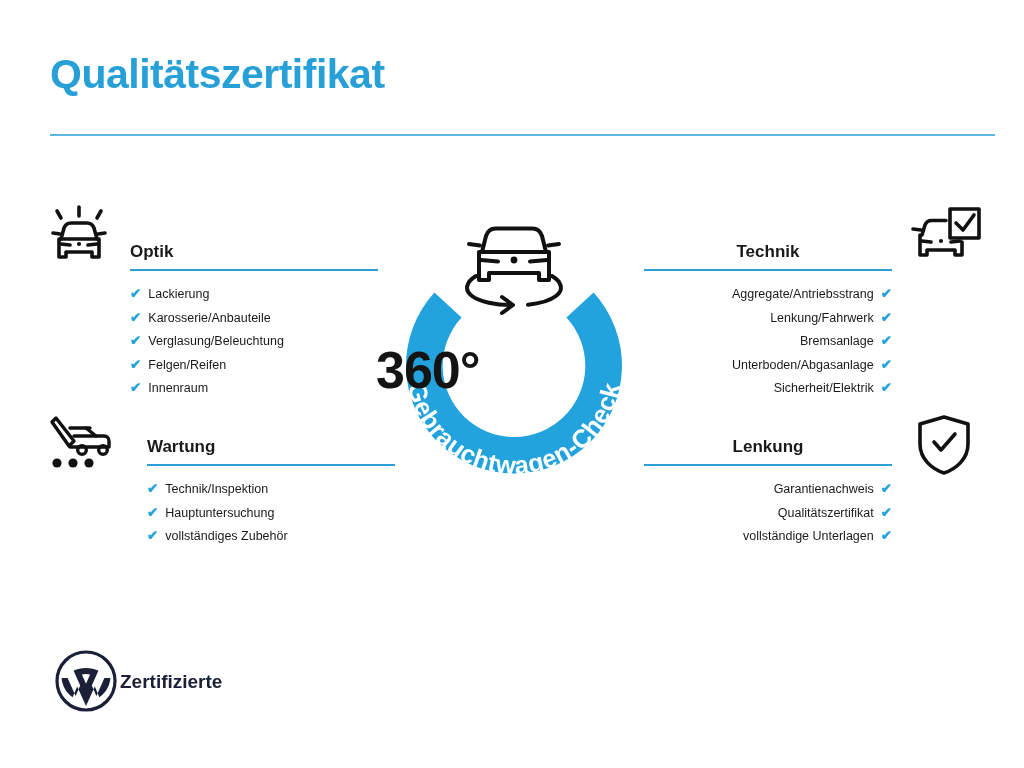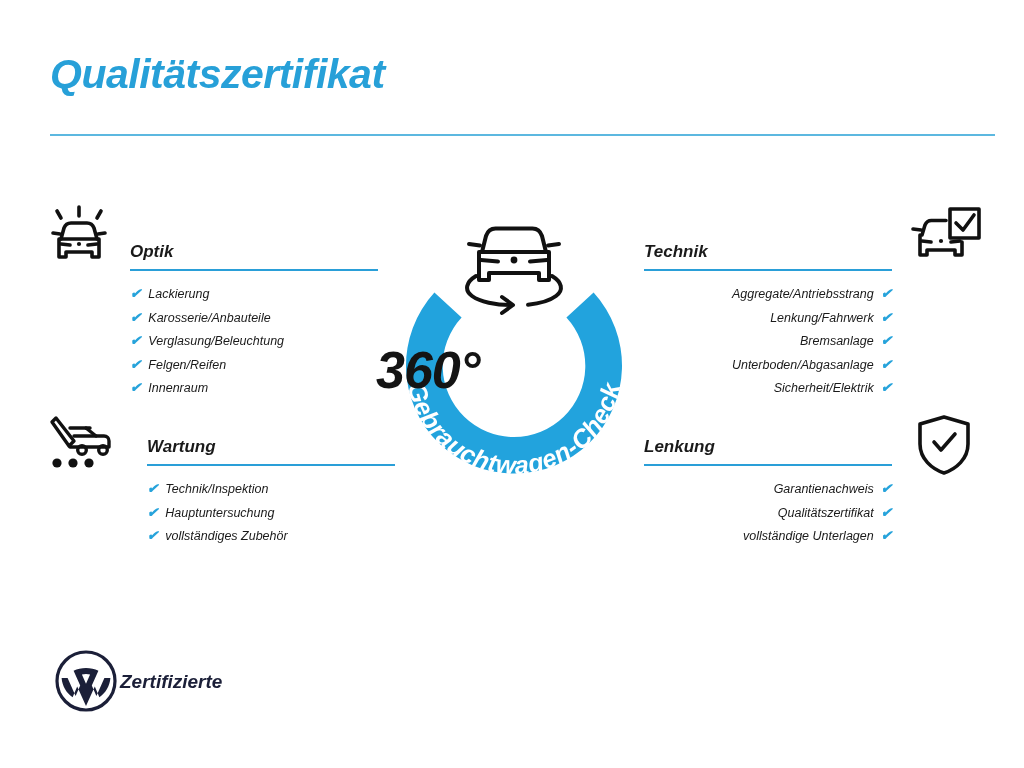--- a/index.html
+++ b/index.html
@@ -13,21 +13,20 @@
     overflow: hidden;
     font-family: "Liberation Sans", sans-serif;
     color: #1a1a1a;
     position: relative;
   }
   .page {
     position: relative;
     width: 1024px;
     height: 768px;
     background: #ffffff;
-    font-style: italic;
   }
 
   
   .page-title {
     position: absolute;
     left: 50px;
     top: 52px;
     font-size: 41px;
     font-weight: bold;
     letter-spacing: -0.5px;
@@ -79,21 +78,21 @@
     font-weight: bold;
     line-height: 1;
   }
 
   
   .sec-left .section-heading { text-align: left; }
   .sec-left .check-list li { justify-content: flex-start; }
   .sec-left .check { margin-right: 7px; }
 
   
-  .sec-right .section-heading { text-align: left; }
+  .sec-right .section-heading { text-align: center; }
   .sec-right .check-list li { justify-content: flex-end; }
   .sec-right .check { margin-left: 7px; }
 
   
   #sec-optik   { left: 130px; top: 243px; width: 248px; }
   #sec-wartung { left: 147px; top: 438px; width: 248px; }
   #sec-technik { left: 644px; top: 243px; width: 248px; }
   #sec-garantie{ left: 644px; top: 438px; width: 248px; }
 
   

